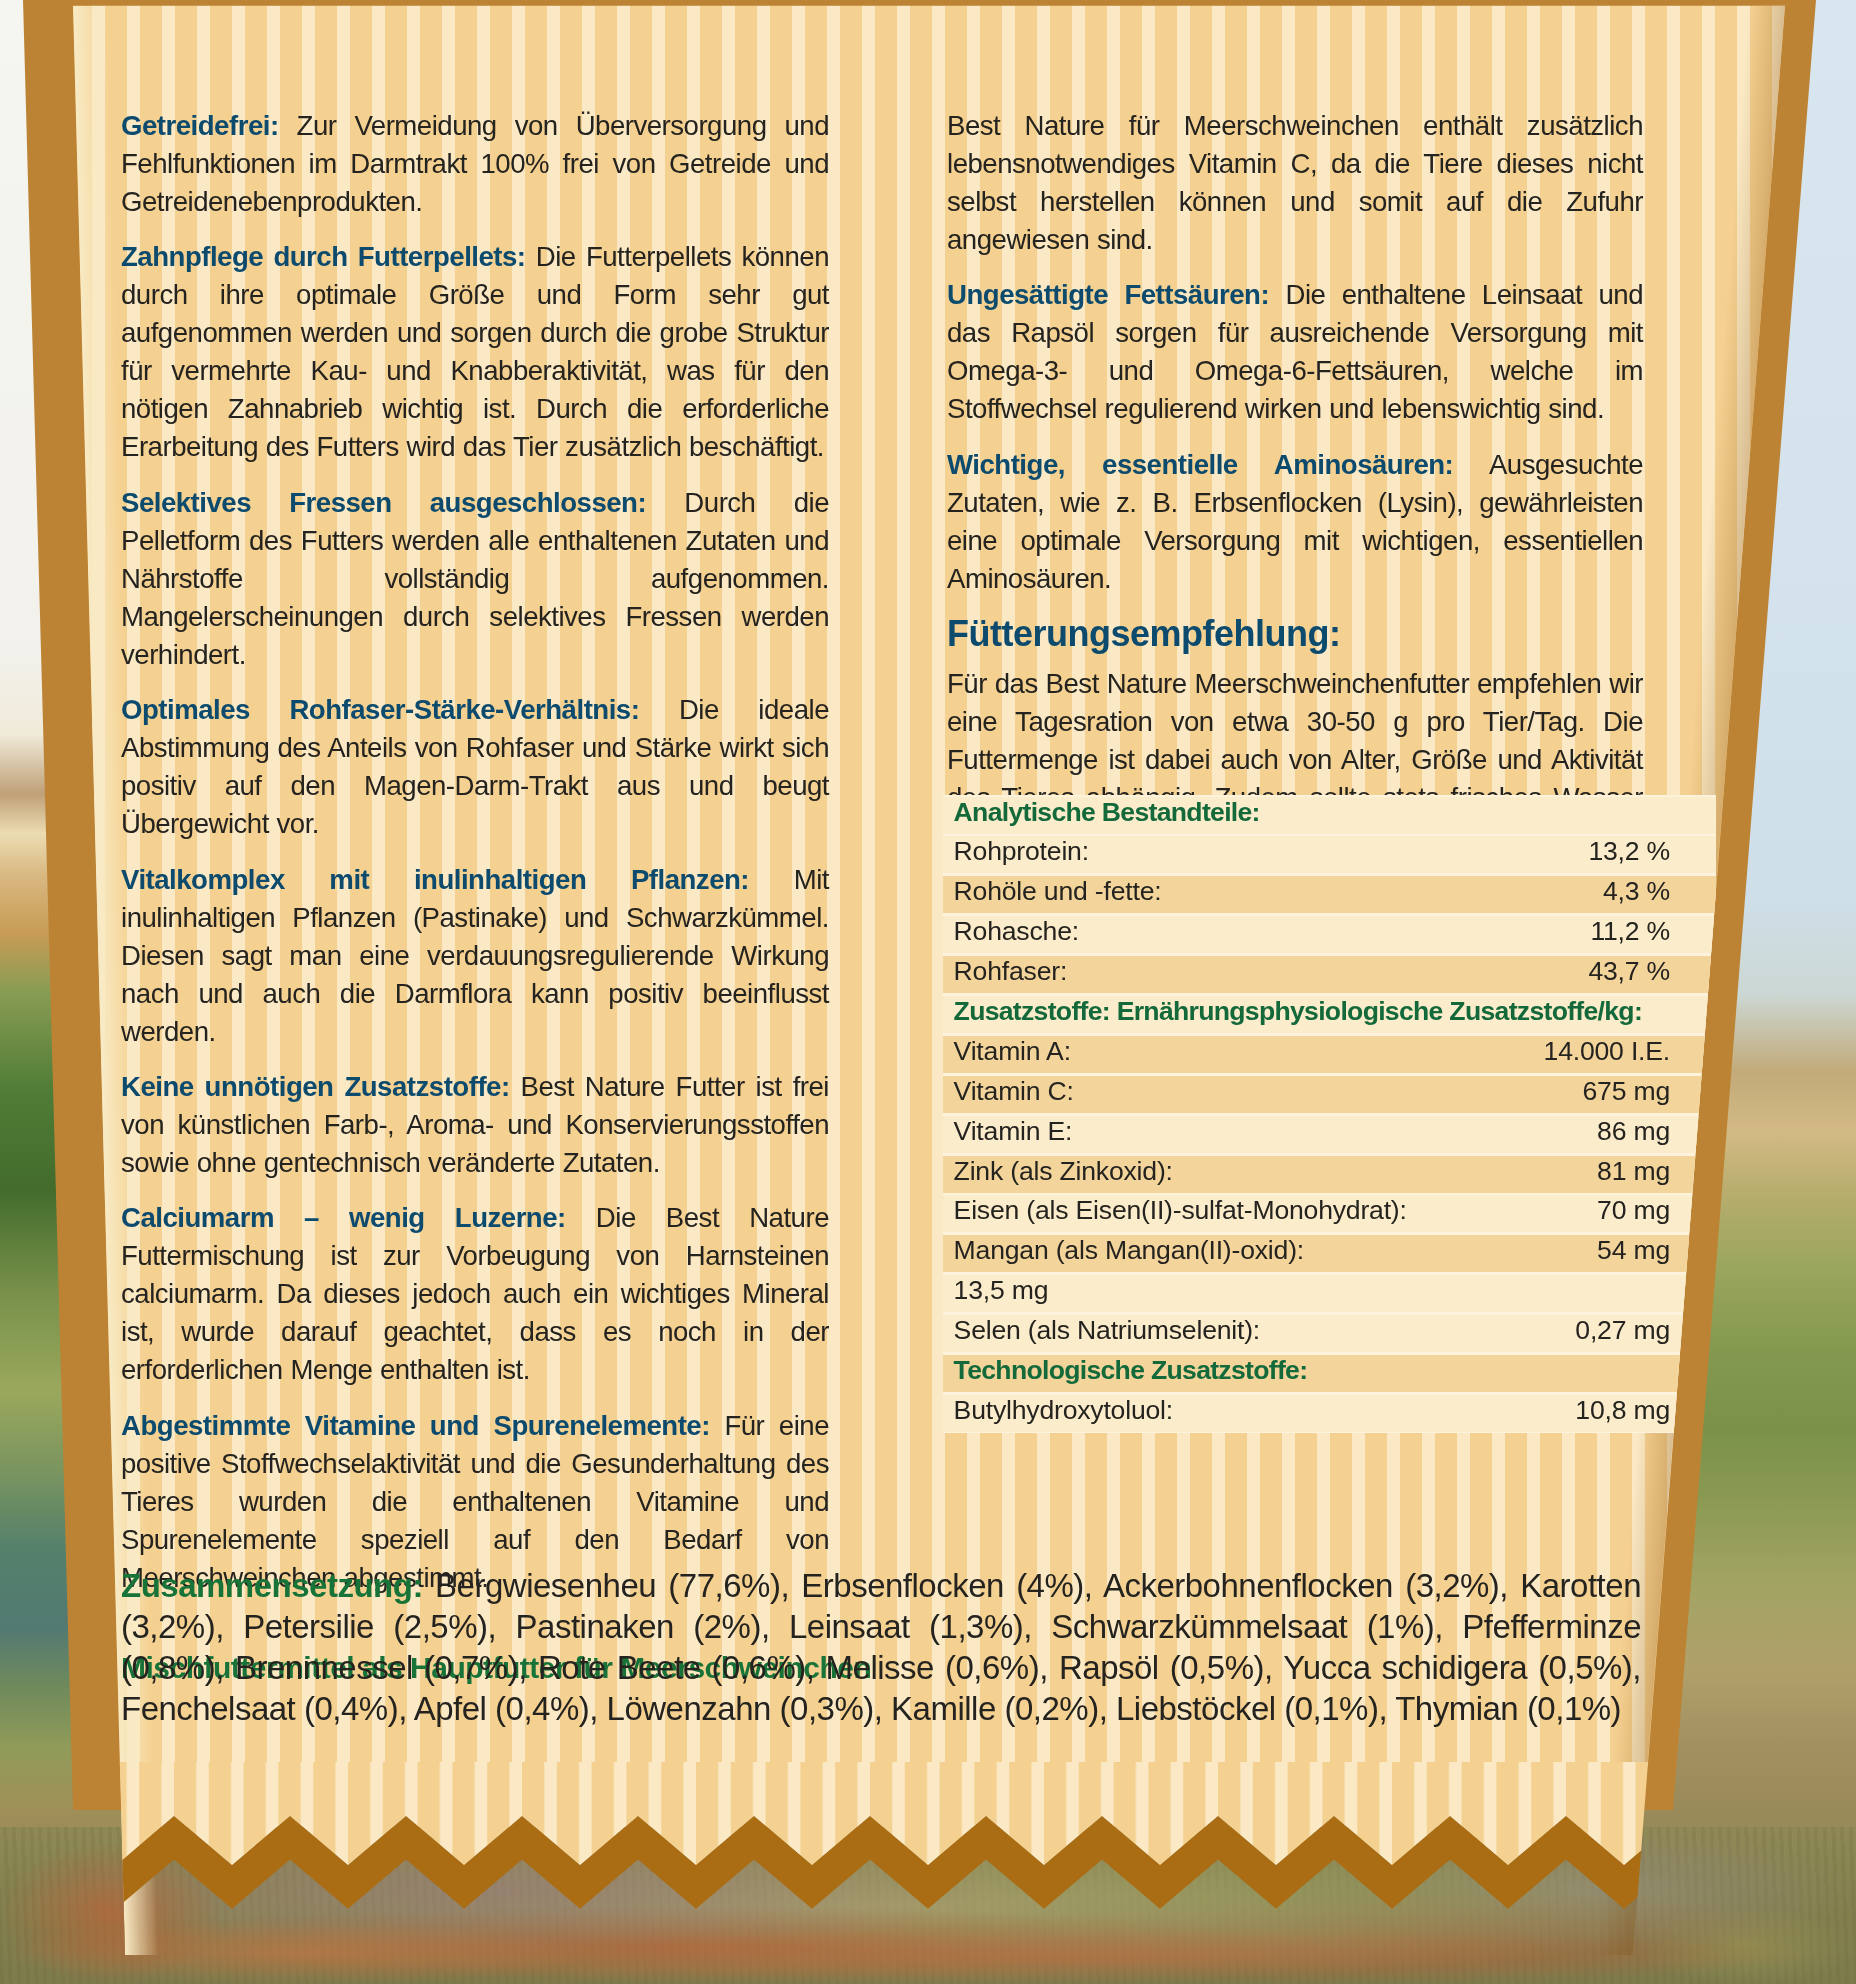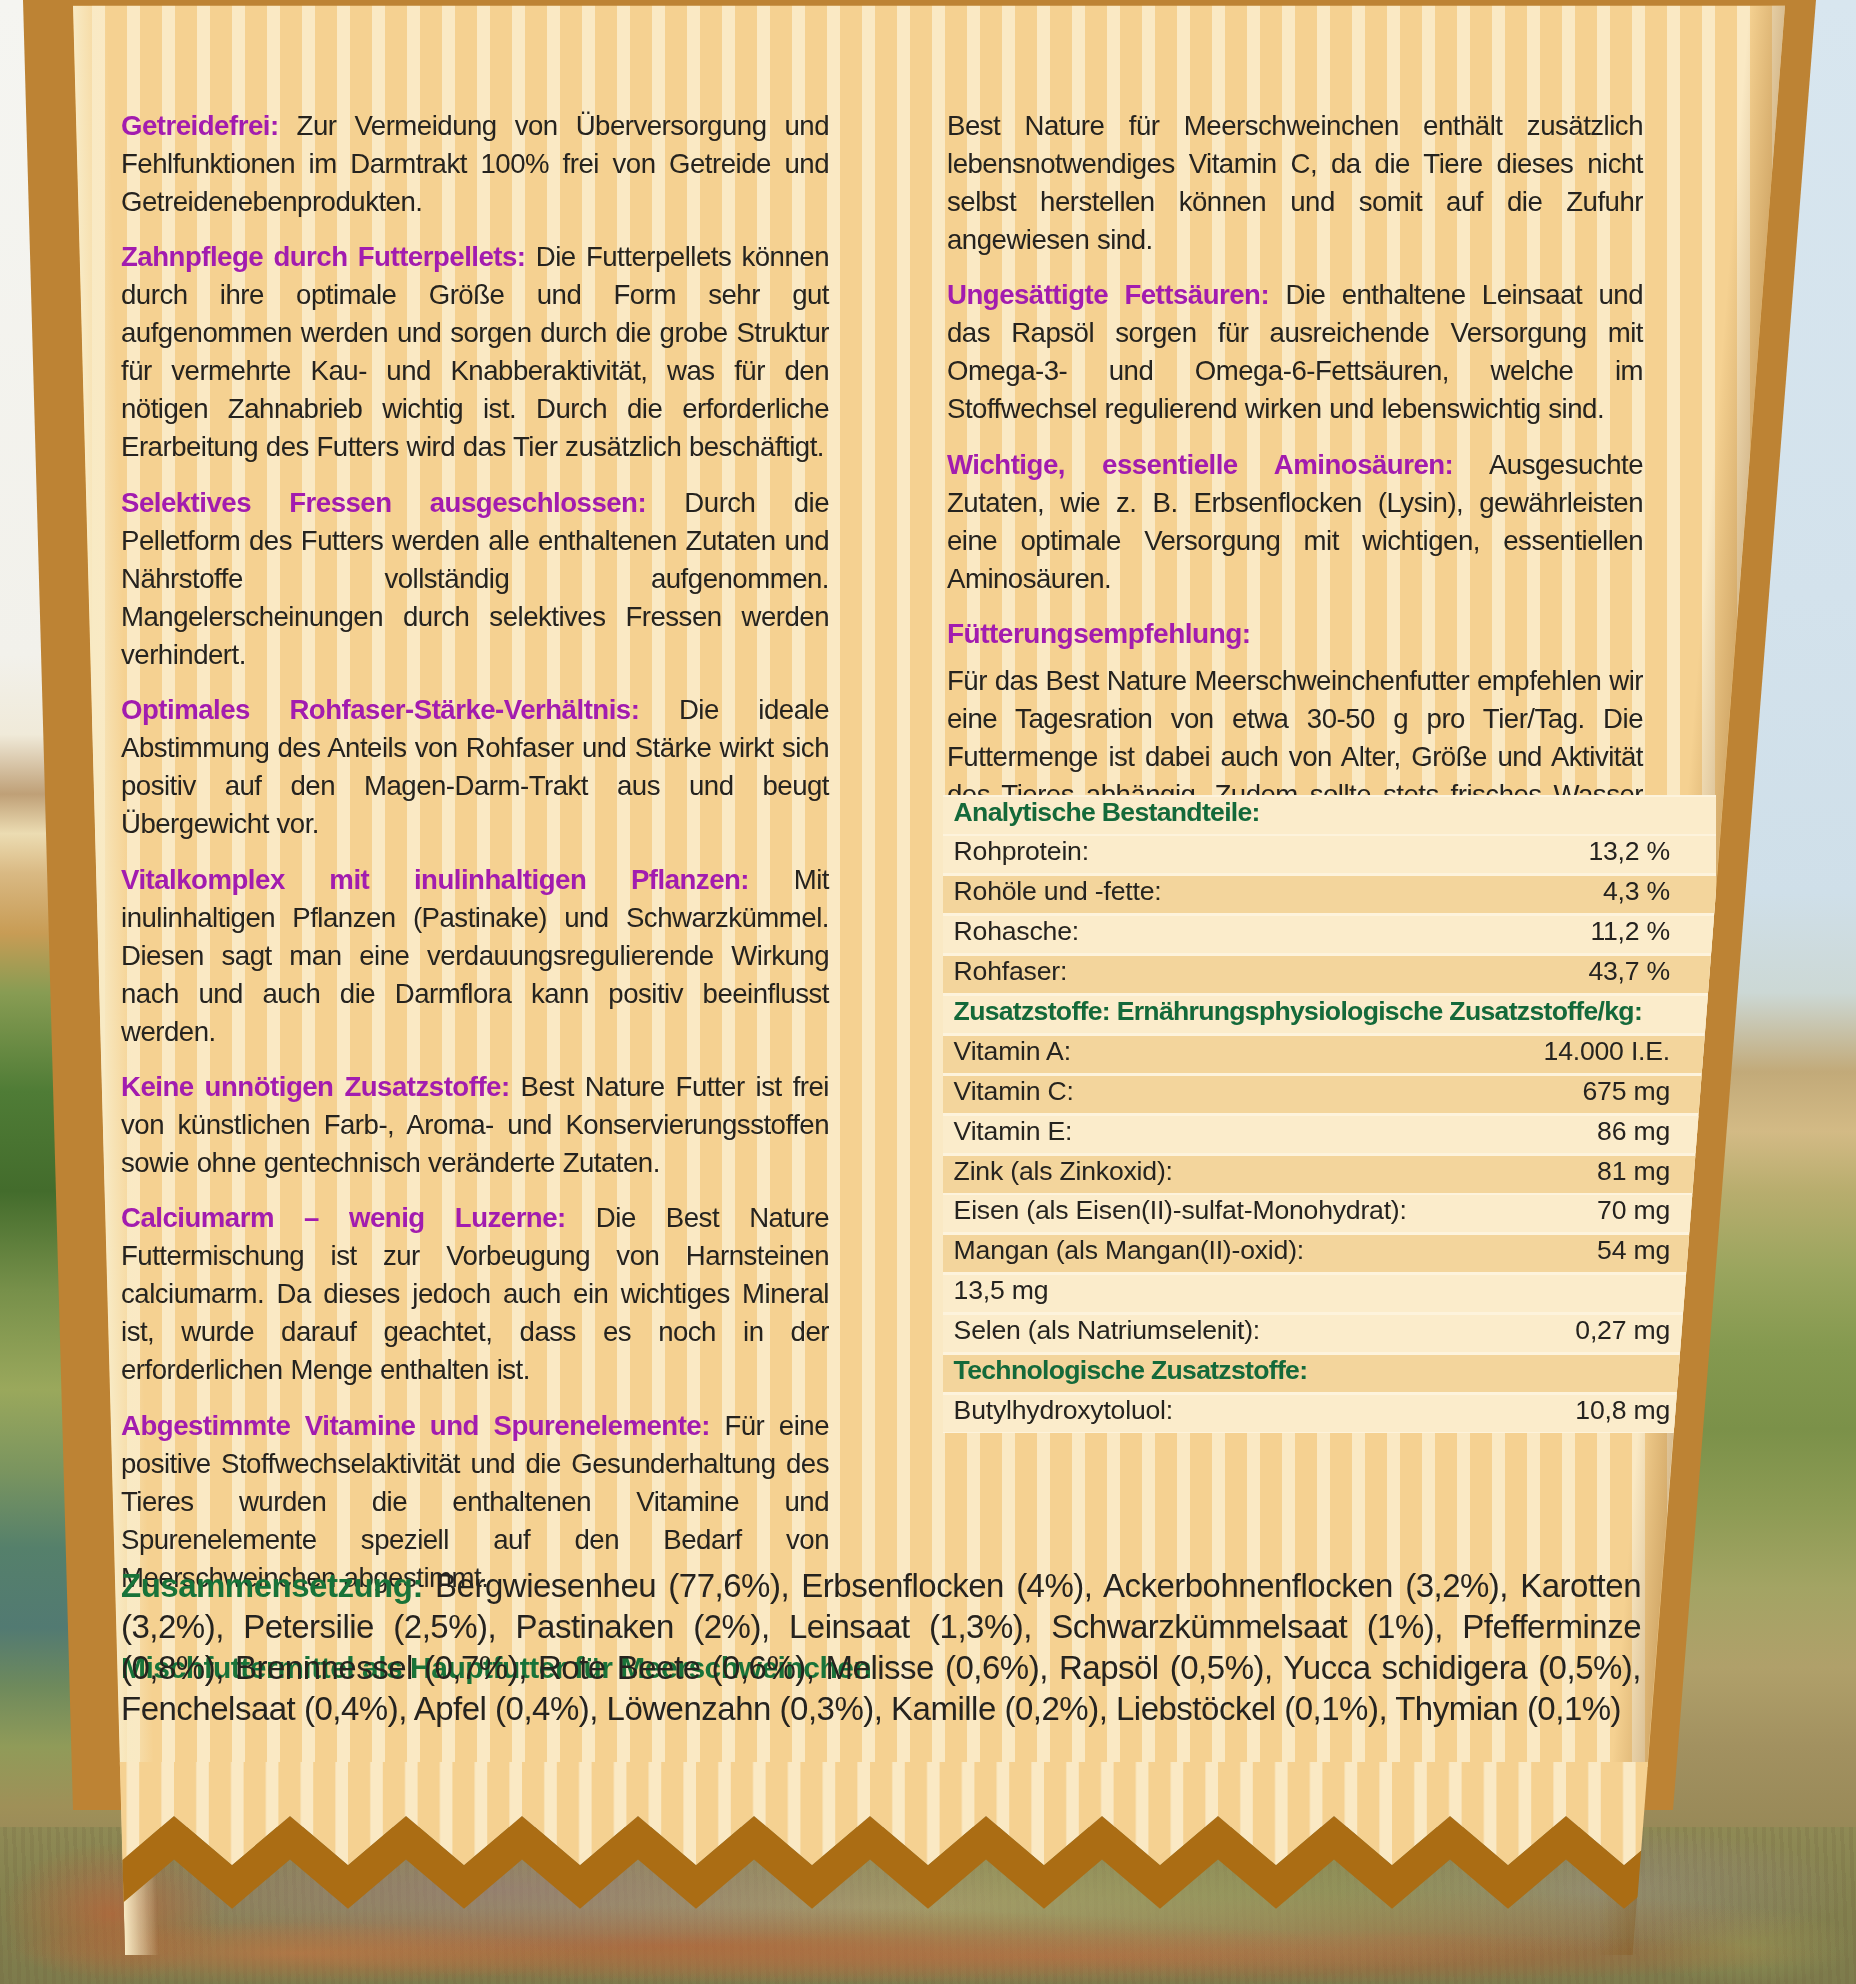--- a/index.html
+++ b/index.html
@@ -49,23 +49,23 @@
   .shade-right{position:absolute;left:1749px;top:5.8px;width:36px;height:1949px;
     background:linear-gradient(90deg,rgba(130,75,10,0),rgba(130,75,10,.28));
     transform:skewX(-4.47deg);transform-origin:0 0;}
   #zigzag{position:absolute;left:0;top:1762px;width:1856px;height:195px;display:block;}
   
   .col{position:absolute;color:#25231f;}
   .col-left{left:121px;top:107px;width:708px;}
   .col-right{left:947px;top:107px;width:696px;}
   .para{margin:0 0 17.4px;font-size:27.6px;line-height:38px;text-align:justify;
     letter-spacing:-0.5px;word-spacing:0.5px;}
-  .para .h{color:#a21caf;font-weight:700;}
+  .para .h{color:#0c4a6e;font-weight:700;}
   .feed-head{margin-bottom:8.7px;}
-  .feed-head .h{font-size:28px;}
+  .feed-head .h{font-size:36px;}
   .misch-heading{margin:54px 0 0;font-size:30px;line-height:34px;font-weight:700;
     color:#187339;white-space:nowrap;letter-spacing:-0.5px;}
   .composition{position:absolute;left:121px;top:1565px;width:1520px;
     font-size:33px;line-height:41px;text-align:justify;letter-spacing:-0.5px;
     color:#25231f;margin:0;}
   .composition .h{color:#187339;font-weight:700;}
   
   .atable{position:absolute;left:943px;top:795px;width:773px;background:#fdf3dc;
     padding:1.5px 0;}
   .trow{height:37px;margin-bottom:2.9px;display:flex;justify-content:space-between;

